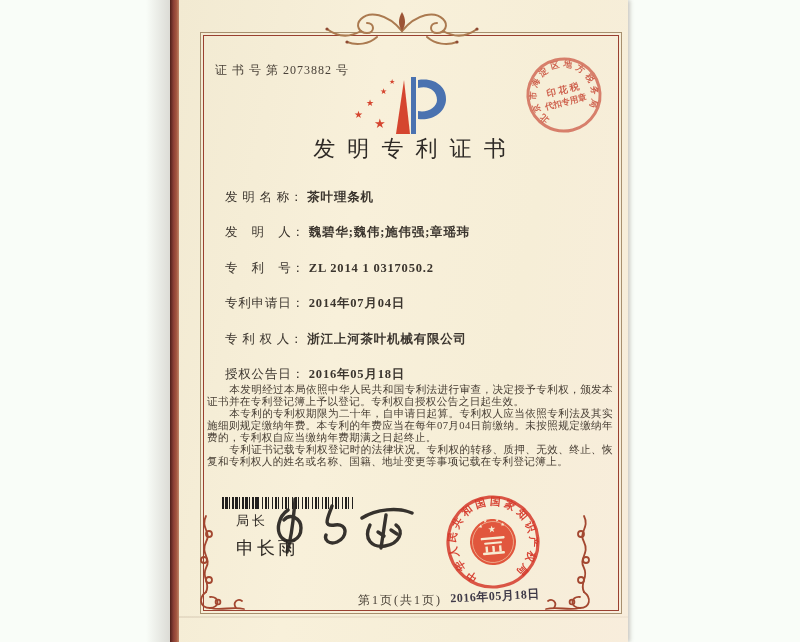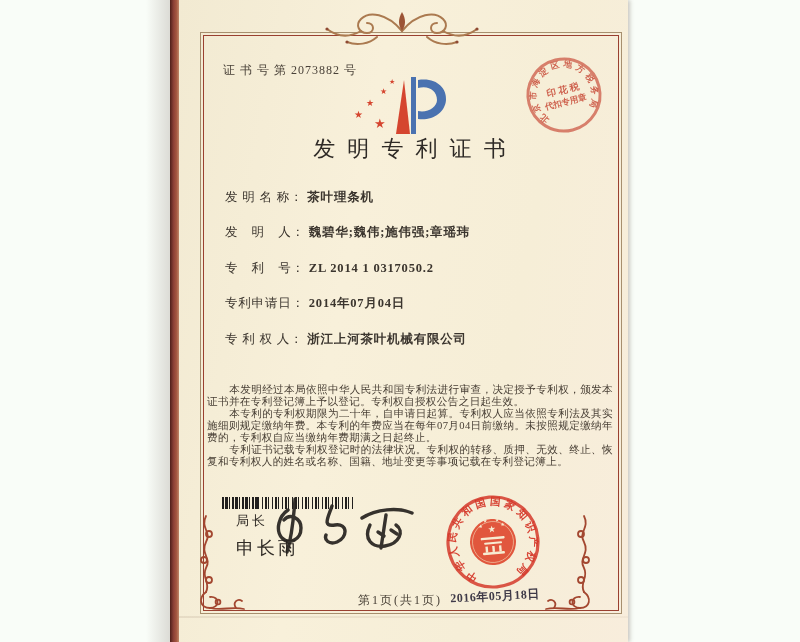--- a/index.html
+++ b/index.html
@@ -11,21 +11,21 @@
     background:linear-gradient(to right,#4f1f1a,#8c4136 40%,#a3553f 70%,#c58a6b);}
   .page{position:absolute;left:179px;top:0;width:449px;height:642px;
     background:linear-gradient(100deg,#f2ead2,#f8f0da 38%,#f6eed7 70%,#f8eddc);
     box-shadow:2px 0 4px rgba(60,40,30,.25);}
   .page::after{content:"";position:absolute;left:0;top:616px;width:100%;height:2px;
     background:linear-gradient(to right,rgba(120,90,70,.12),rgba(120,90,70,.05));}
   .frame{position:absolute;left:21px;top:32px;width:420px;height:580px;
     border:1px solid #a78f6e;}
   .frame-inner{position:absolute;inset:2px;border:1px solid #9a4030;}
   .abs{position:absolute;}
-  .cert-no{left:36px;top:62px;font-size:12px;letter-spacing:1px;color:#494138;margin-left:8px;}
+  .cert-no{left:36px;top:62px;font-size:12px;letter-spacing:1px;color:#494138;}
   .title{left:21px;top:134px;width:420px;text-align:center;font-size:22px;
     letter-spacing:.55em;padding-left:.5em;box-sizing:border-box;color:#2e2a26;font-weight:500;}
   .field-row{left:46px;font-size:12.5px;color:#3b352e;letter-spacing:.8px;white-space:nowrap;}
   .field-label{font-weight:500;}
   .field-value{font-weight:700;margin-left:4px;}
   .paras{left:28px;top:384px;width:406px;font-size:10.6px;line-height:12px;
     color:#463d33;letter-spacing:.35px;text-align:justify;}
   .paras p{margin:0;text-indent:2.1em;}
   .barcode{left:43px;top:497px;width:131px;height:12px;
     background:repeating-linear-gradient(90deg,#211f1e 0 1.5px,transparent 1.5px 3px,
@@ -138,20 +138,23 @@
     </div>
     <div class="abs field-row" style="top:260px">
       <span class="field-label">专　利　号：</span><span class="field-value">ZL 2014 1 0317050.2</span>
     </div>
     <div class="abs field-row" style="top:295px">
       <span class="field-label">专利申请日：</span><span class="field-value">2014年07月04日</span>
     </div>
     <div class="abs field-row" style="top:331px">
       <span class="field-label">专 利 权 人：</span><span class="field-value">浙江上河茶叶机械有限公司</span>
     </div>
+    <div class="abs field-row" style="top:366px">
+      <span class="field-label">授权公告日：</span><span class="field-value">2016年05月18日</span>
+    </div>
 
     <div class="abs paras">
       <p>本发明经过本局依照中华人民共和国专利法进行审查，决定授予专利权，颁发本证书并在专利登记簿上予以登记。专利权自授权公告之日起生效。</p>
       <p>本专利的专利权期限为二十年，自申请日起算。专利权人应当依照专利法及其实施细则规定缴纳年费。本专利的年费应当在每年07月04日前缴纳。未按照规定缴纳年费的，专利权自应当缴纳年费期满之日起终止。</p>
       <p>专利证书记载专利权登记时的法律状况。专利权的转移、质押、无效、终止、恢复和专利权人的姓名或名称、国籍、地址变更等事项记载在专利登记簿上。</p>
     </div>
 
     <div class="abs barcode"></div>
 
     <div class="abs director-title">局长</div>

